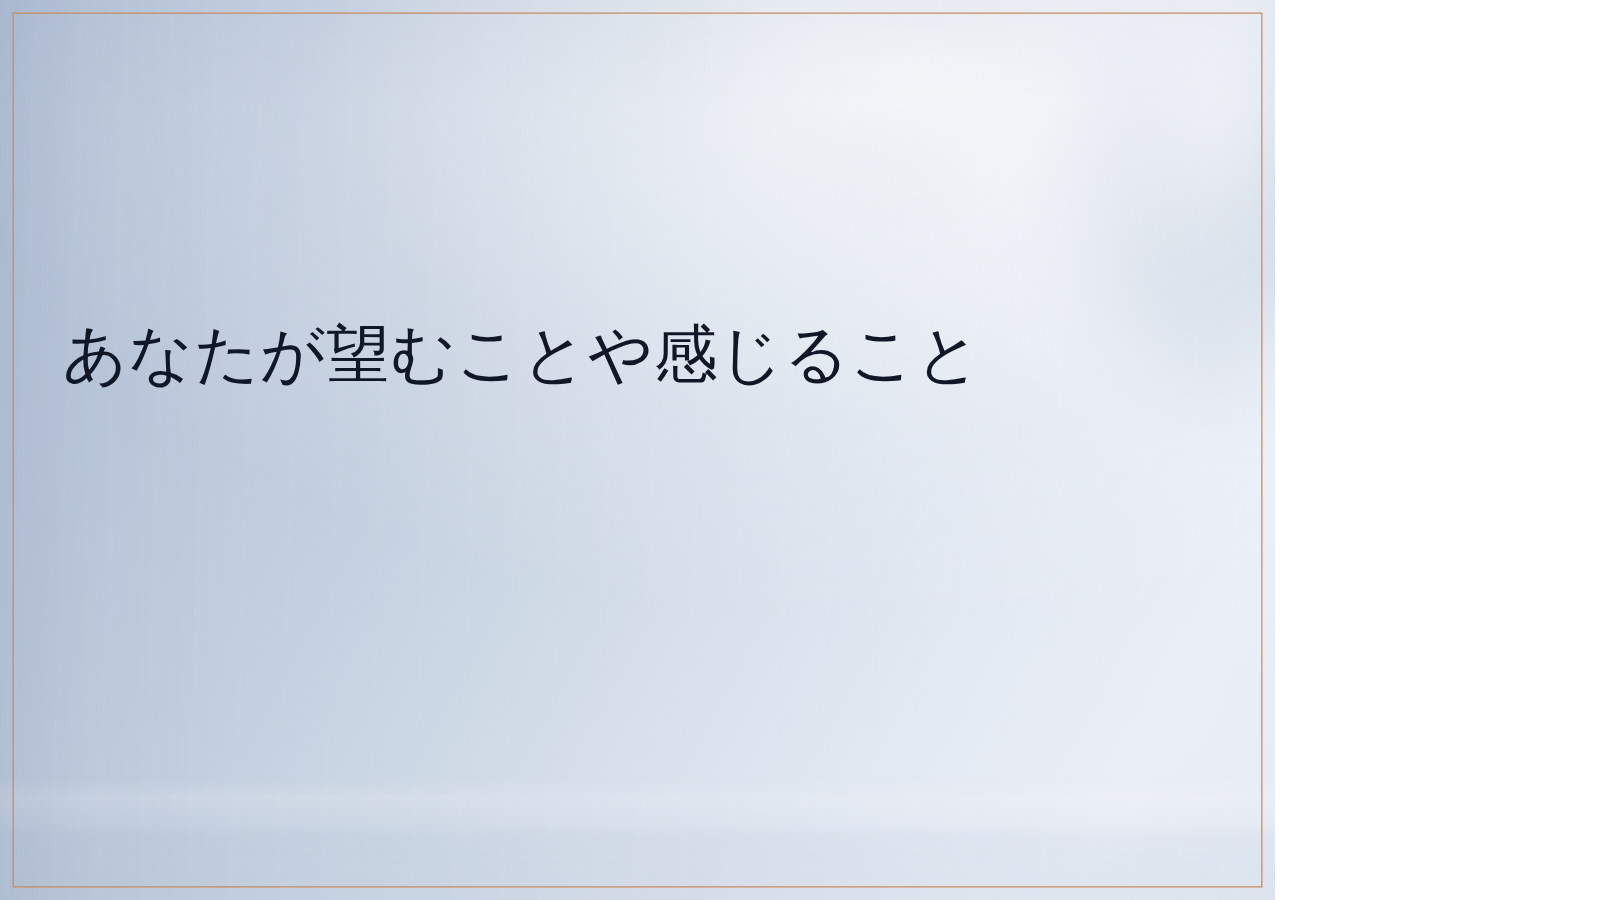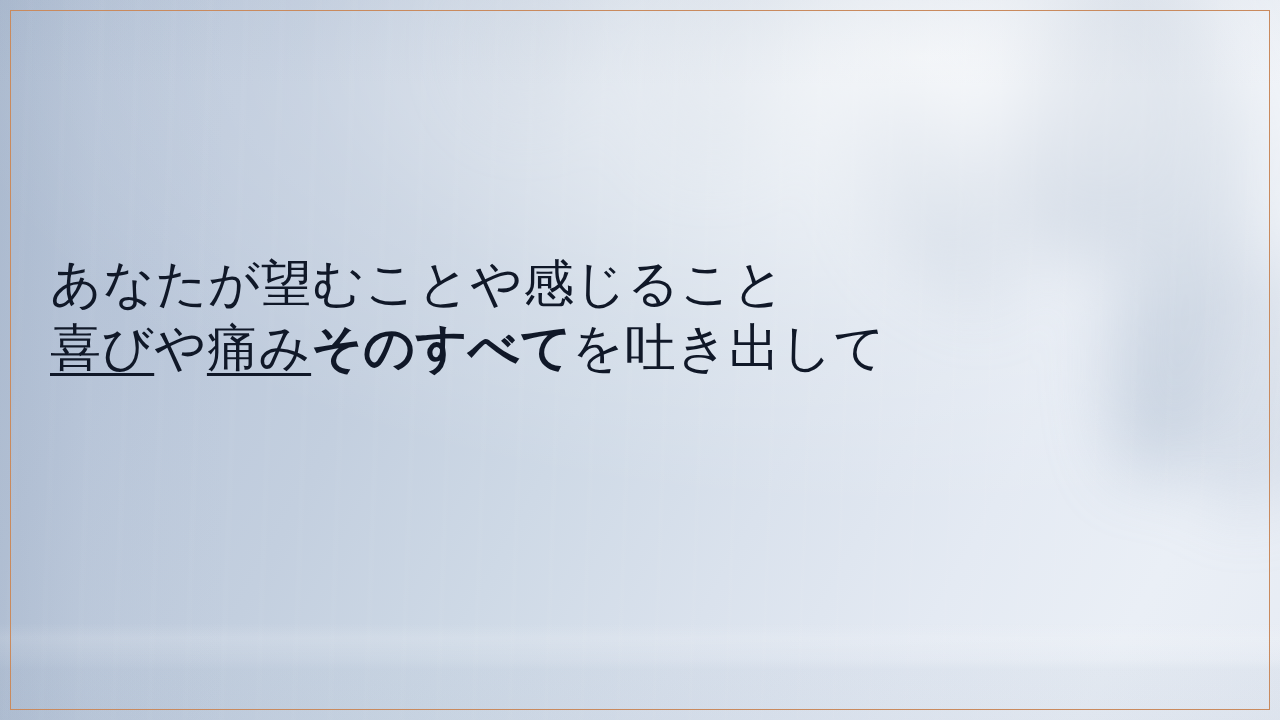--- a/index.html
+++ b/index.html
@@ -3,21 +3,21 @@
 <meta charset="utf-8">
 <title>Quote Slide</title>
 <style>
   html, body {
     margin: 0;
     padding: 0;
     background: #ffffff;
   }
   #slide {
     position: relative;
-    width: 1280px;
+    width: 1020px;
     height: 720px;
     overflow: hidden;
     background: #4d7c0f;
     font-family: "Liberation Sans", "DejaVu Sans", sans-serif;
   }
 
   
   .bg-layer {
     position: absolute;
     inset: 0;
@@ -155,20 +155,17 @@
   <div class="bg-layer bg-vignette"></div>
 
   <div class="frame"></div>
 
   <div class="quote">
 
     <div class="quote-line">
       <span>あなたが望むことや感じること</span>
     </div>
 
-    <div class="quote-line">
-      <span class="u">喜び</span><span>や</span><span class="u">痛み</span><span class="b">そのすべて</span><span>を吐き出して</span>
-    </div>
 
 
   </div>
 
 </div>
 
 </body></html>

